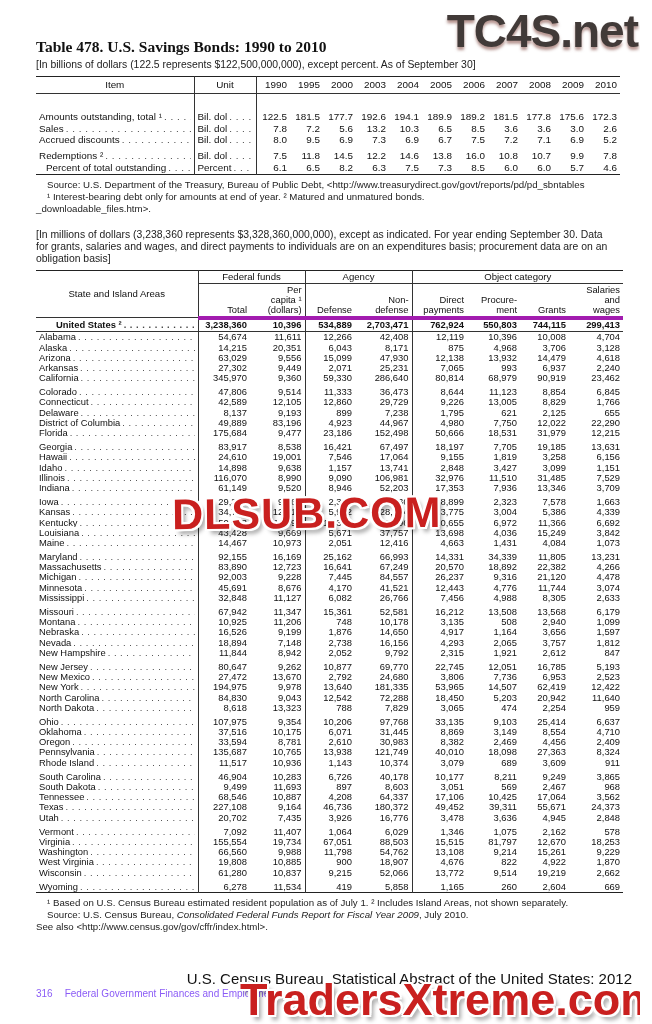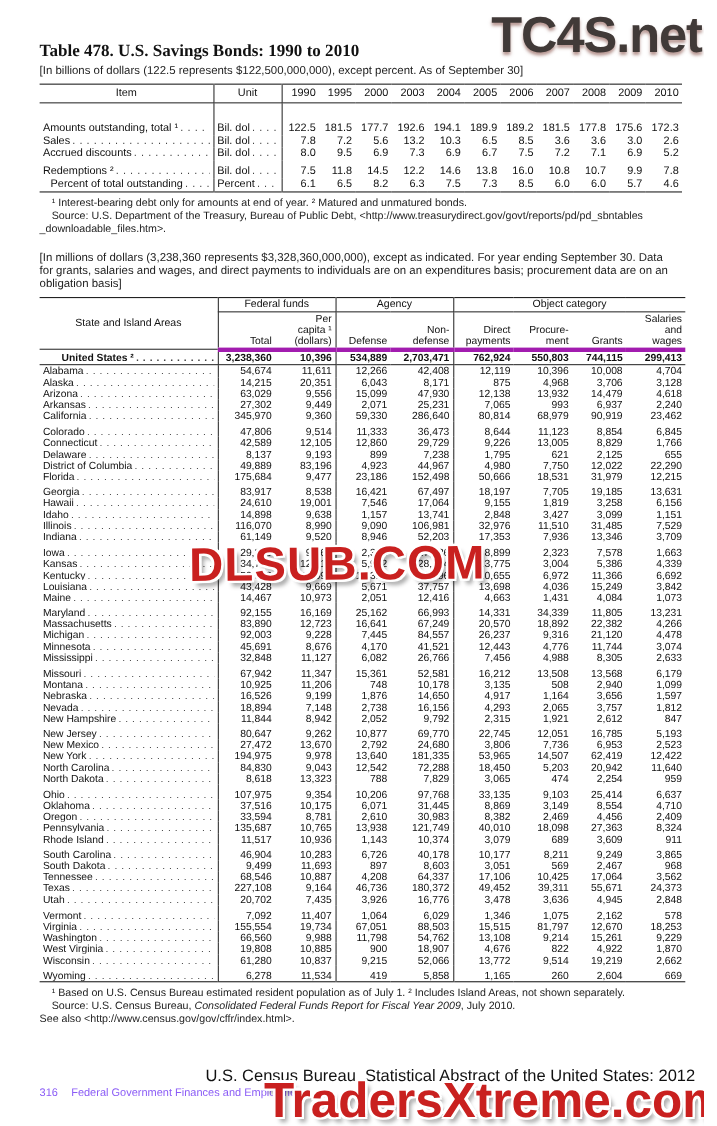--- a/index.html
+++ b/index.html
@@ -228,22 +228,22 @@
             <td class="num">8.5</td>
             <td class="num">6.0</td>
             <td class="num">6.0</td>
             <td class="num">5.7</td>
             <td class="num">4.6</td>
           </tr>
         </tbody>
     </table>
 
     <div class="footnotes">
+      <div class="fnline">Source: U.S. Department of the Treasury, Bureau of Public Debt, &lt;http://www.treasurydirect.gov/govt/reports/pd/pd_sbntables</div>
       <div class="fnline">¹ Interest-bearing debt only for amounts at end of year. ² Matured and unmatured bonds.</div>
-      <div class="fnline">Source: U.S. Department of the Treasury, Bureau of Public Debt, &lt;http://www.treasurydirect.gov/govt/reports/pd/pd_sbntables</div>
       <div class="noindent">_downloadable_files.htm&gt;.</div>
     </div>
 
     <div class="sec479">
       <p class="tbl-note">[In millions of dollars (3,238,360 represents $3,328,360,000,000), except as indicated. For year ending September 30. Data for grants, salaries and wages, and direct payments to individuals are on an expenditures basis; procurement data are on an obligation basis]</p>
 
       <table class="t479">
         <colgroup>
           <col style="width:162px">
           <col style="width:52px">

